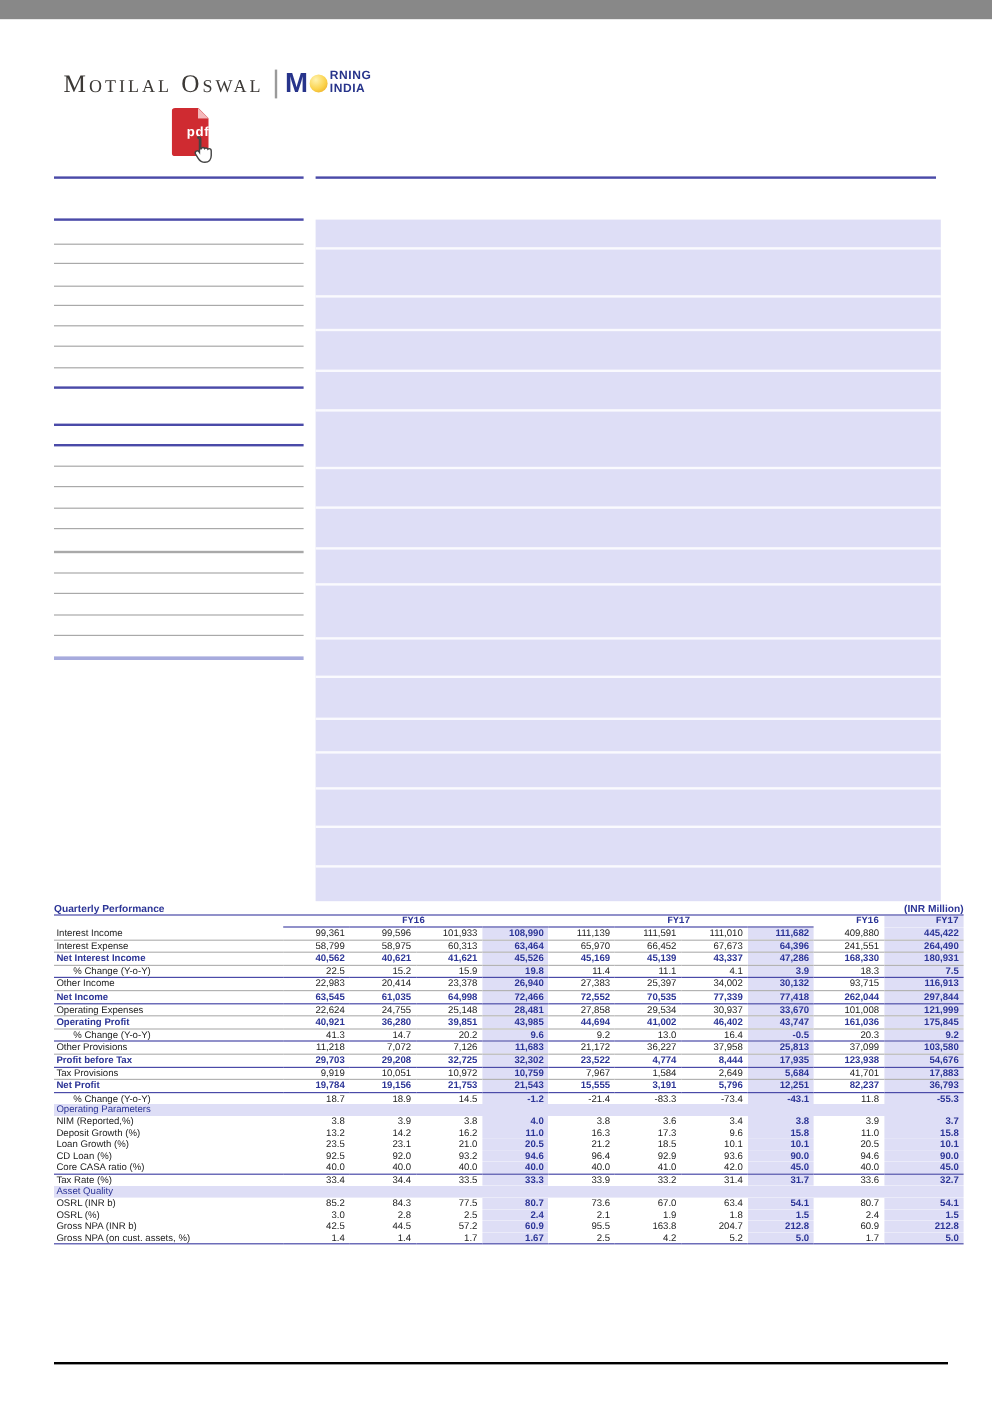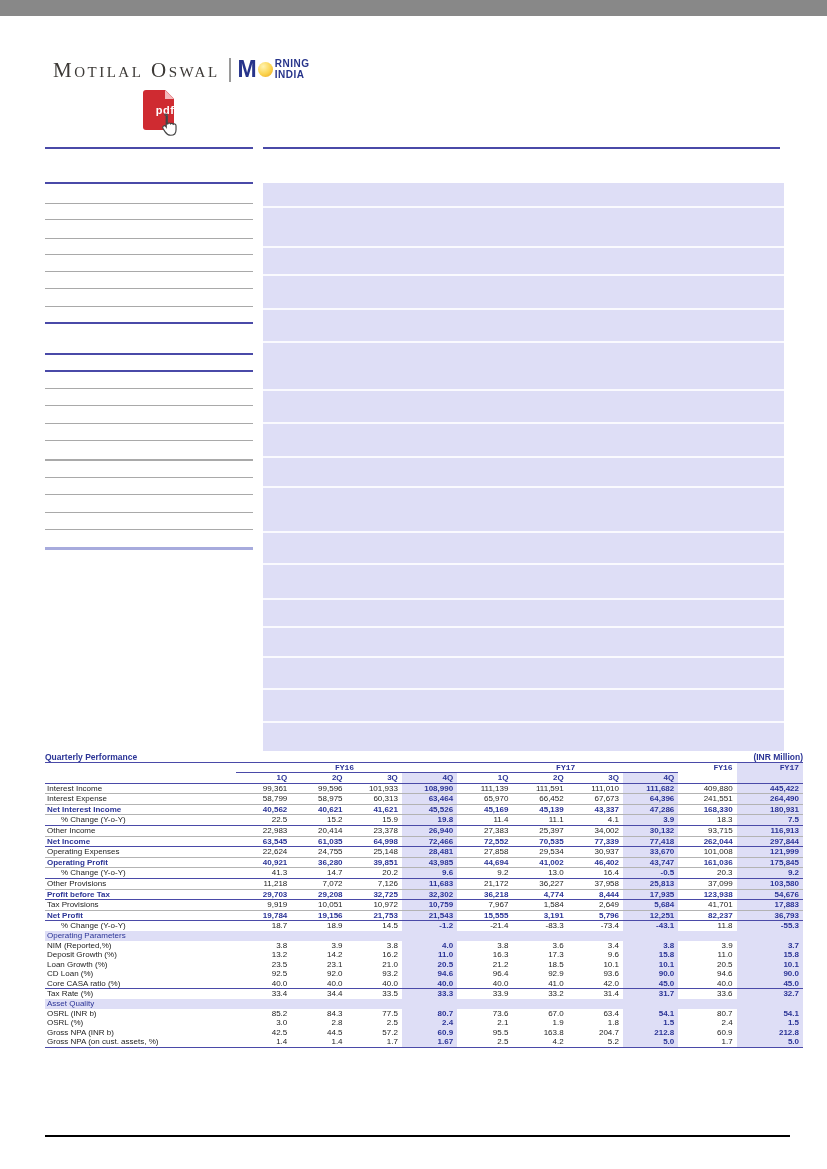--- a/index.html
+++ b/index.html
@@ -191,33 +191,20 @@
           <col class="c-y2 shade">
       </colgroup>
       <thead>
         <tr class="grp-row">
           <th></th>
           <th class="grp" colspan="4">FY16</th>
           <th class="grp" colspan="4">FY17</th>
           <th class="yr">FY16</th>
           <th class="yr">FY17</th>
         </tr>
-        <tr class="q-row" id="quarter-row">
-          <th></th>
-        <th>1Q</th>
-            <th>2Q</th>
-            <th>3Q</th>
-            <th>4Q</th>
-            <th>1Q</th>
-            <th>2Q</th>
-            <th>3Q</th>
-            <th>4Q</th>
-            <th></th>
-            <th></th>
-          </tr>
       </thead>
       <tbody id="qtable-body">
           <tr class="r-data u-gray">
             <td class="lbl">Interest Income</td>
             <td class="num">99,361</td>
             <td class="num">99,596</td>
             <td class="num">101,933</td>
             <td class="num est">108,990</td>
             <td class="num">111,139</td>
             <td class="num">111,591</td>
@@ -342,21 +329,21 @@
             <td class="num est">25,813</td>
             <td class="num">37,099</td>
             <td class="num est">103,580</td>
           </tr>
           <tr class="r-bold u-navy">
             <td class="lbl">Profit before Tax</td>
             <td class="num">29,703</td>
             <td class="num">29,208</td>
             <td class="num">32,725</td>
             <td class="num est">32,302</td>
-            <td class="num">36,218</td>
+            <td class="num">23,522</td>
             <td class="num">4,774</td>
             <td class="num">8,444</td>
             <td class="num est">17,935</td>
             <td class="num">123,938</td>
             <td class="num est">54,676</td>
           </tr>
           <tr class="r-data u-gray">
             <td class="lbl">Tax Provisions</td>
             <td class="num">9,919</td>
             <td class="num">10,051</td>

